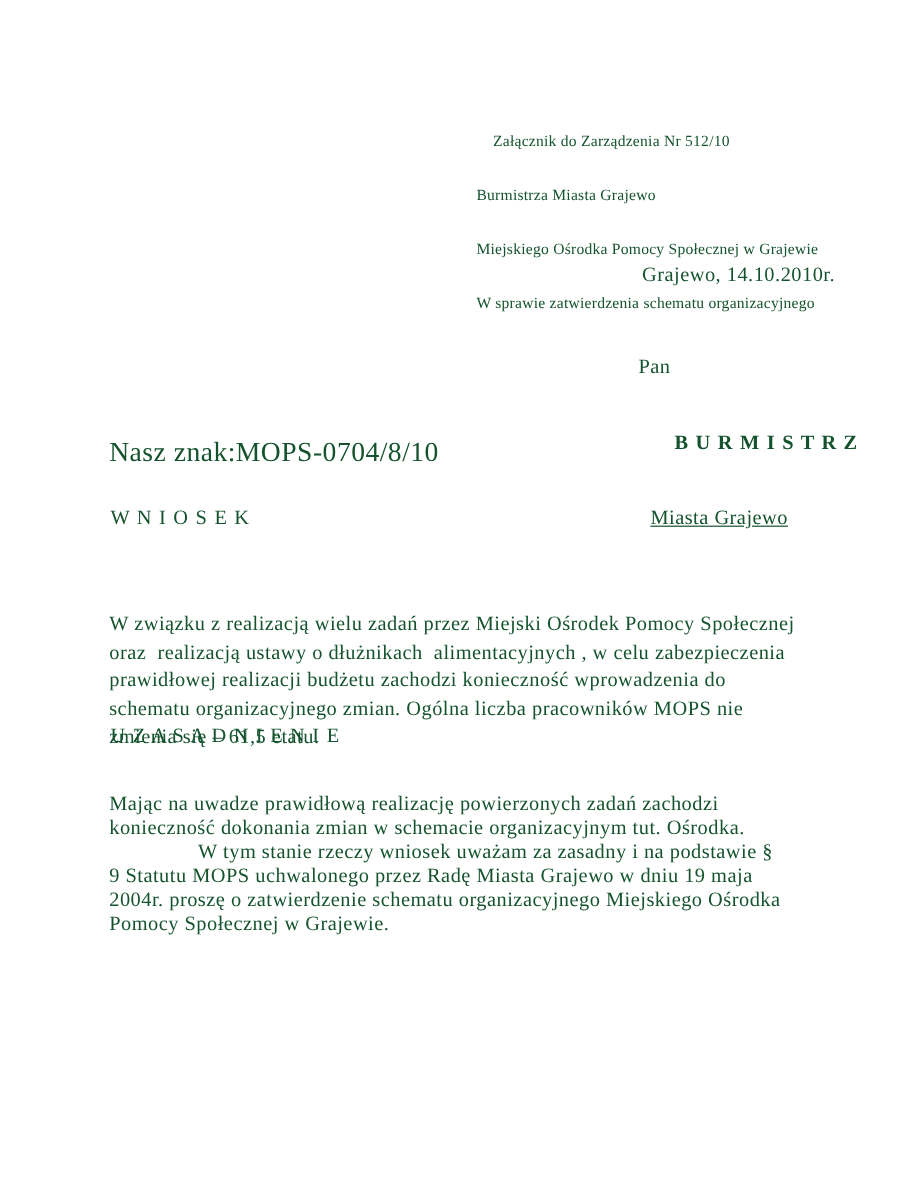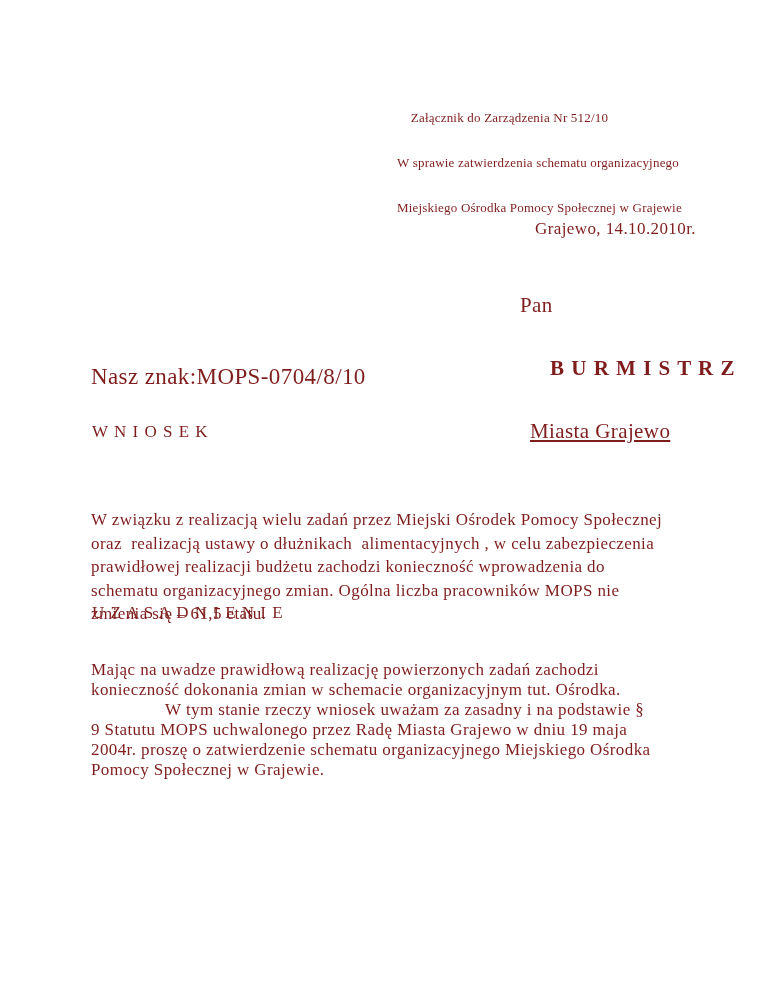--- a/index.html
+++ b/index.html
@@ -6,21 +6,21 @@
   html, body {
     margin: 0;
     padding: 0;
     background: #ffffff;
   }
   .page {
     position: relative;
     width: 768px;
     height: 994px;
     background: #ffffff;
-    color: #7f1d1d;
+    color: #14532d;
     font-family: "Liberation Serif", "DejaVu Serif", serif;
     overflow: hidden;
   }
   
   .att-note {
     position: absolute;
     left: 397px;
     top: 80px;
     font-size: 13px;
     line-height: 15px;
@@ -32,23 +32,23 @@
     position: absolute;
     left: 535px;
     top: 219px;
     font-size: 17px;
     letter-spacing: 0.4px;
     white-space: pre;
   }
   
   .addressee {
     position: absolute;
-    left: 520px;
+    left: 532px;
     top: 253px;
-    font-size: 21px;
+    font-size: 17px;
     line-height: 21px;
     letter-spacing: 0.4px;
     white-space: pre;
   }
   .addr-title {
     font-weight: bold;
     letter-spacing: 1px;
     margin-left: 30px;
   }
   .addr-city {
@@ -88,22 +88,23 @@
   .p1 { top: 461px; line-height: 23.5px; }
   .p2 { top: 613px; line-height: 20px; }
 </style>
 </head>
 <body>
 
 <div class="page">
 
   <div class="att-note">
     <div>    Załącznik do Zarządzenia Nr 512/10</div>
+    <div>Burmistrza Miasta Grajewo</div>
+    <div>Miejskiego Ośrodka Pomocy Społecznej w Grajewie</div>
     <div>W sprawie zatwierdzenia schematu organizacyjnego</div>
-    <div>Miejskiego Ośrodka Pomocy Społecznej w Grajewie</div>
   </div>
 
   <div class="dateline">Grajewo, 14.10.2010r.</div>
 
   <div class="addressee">
     <div>Pan</div>
     <div class="addr-title">B U R M I S T R Z</div>
     <div class="addr-city">Miasta Grajewo</div>
   </div>
 

